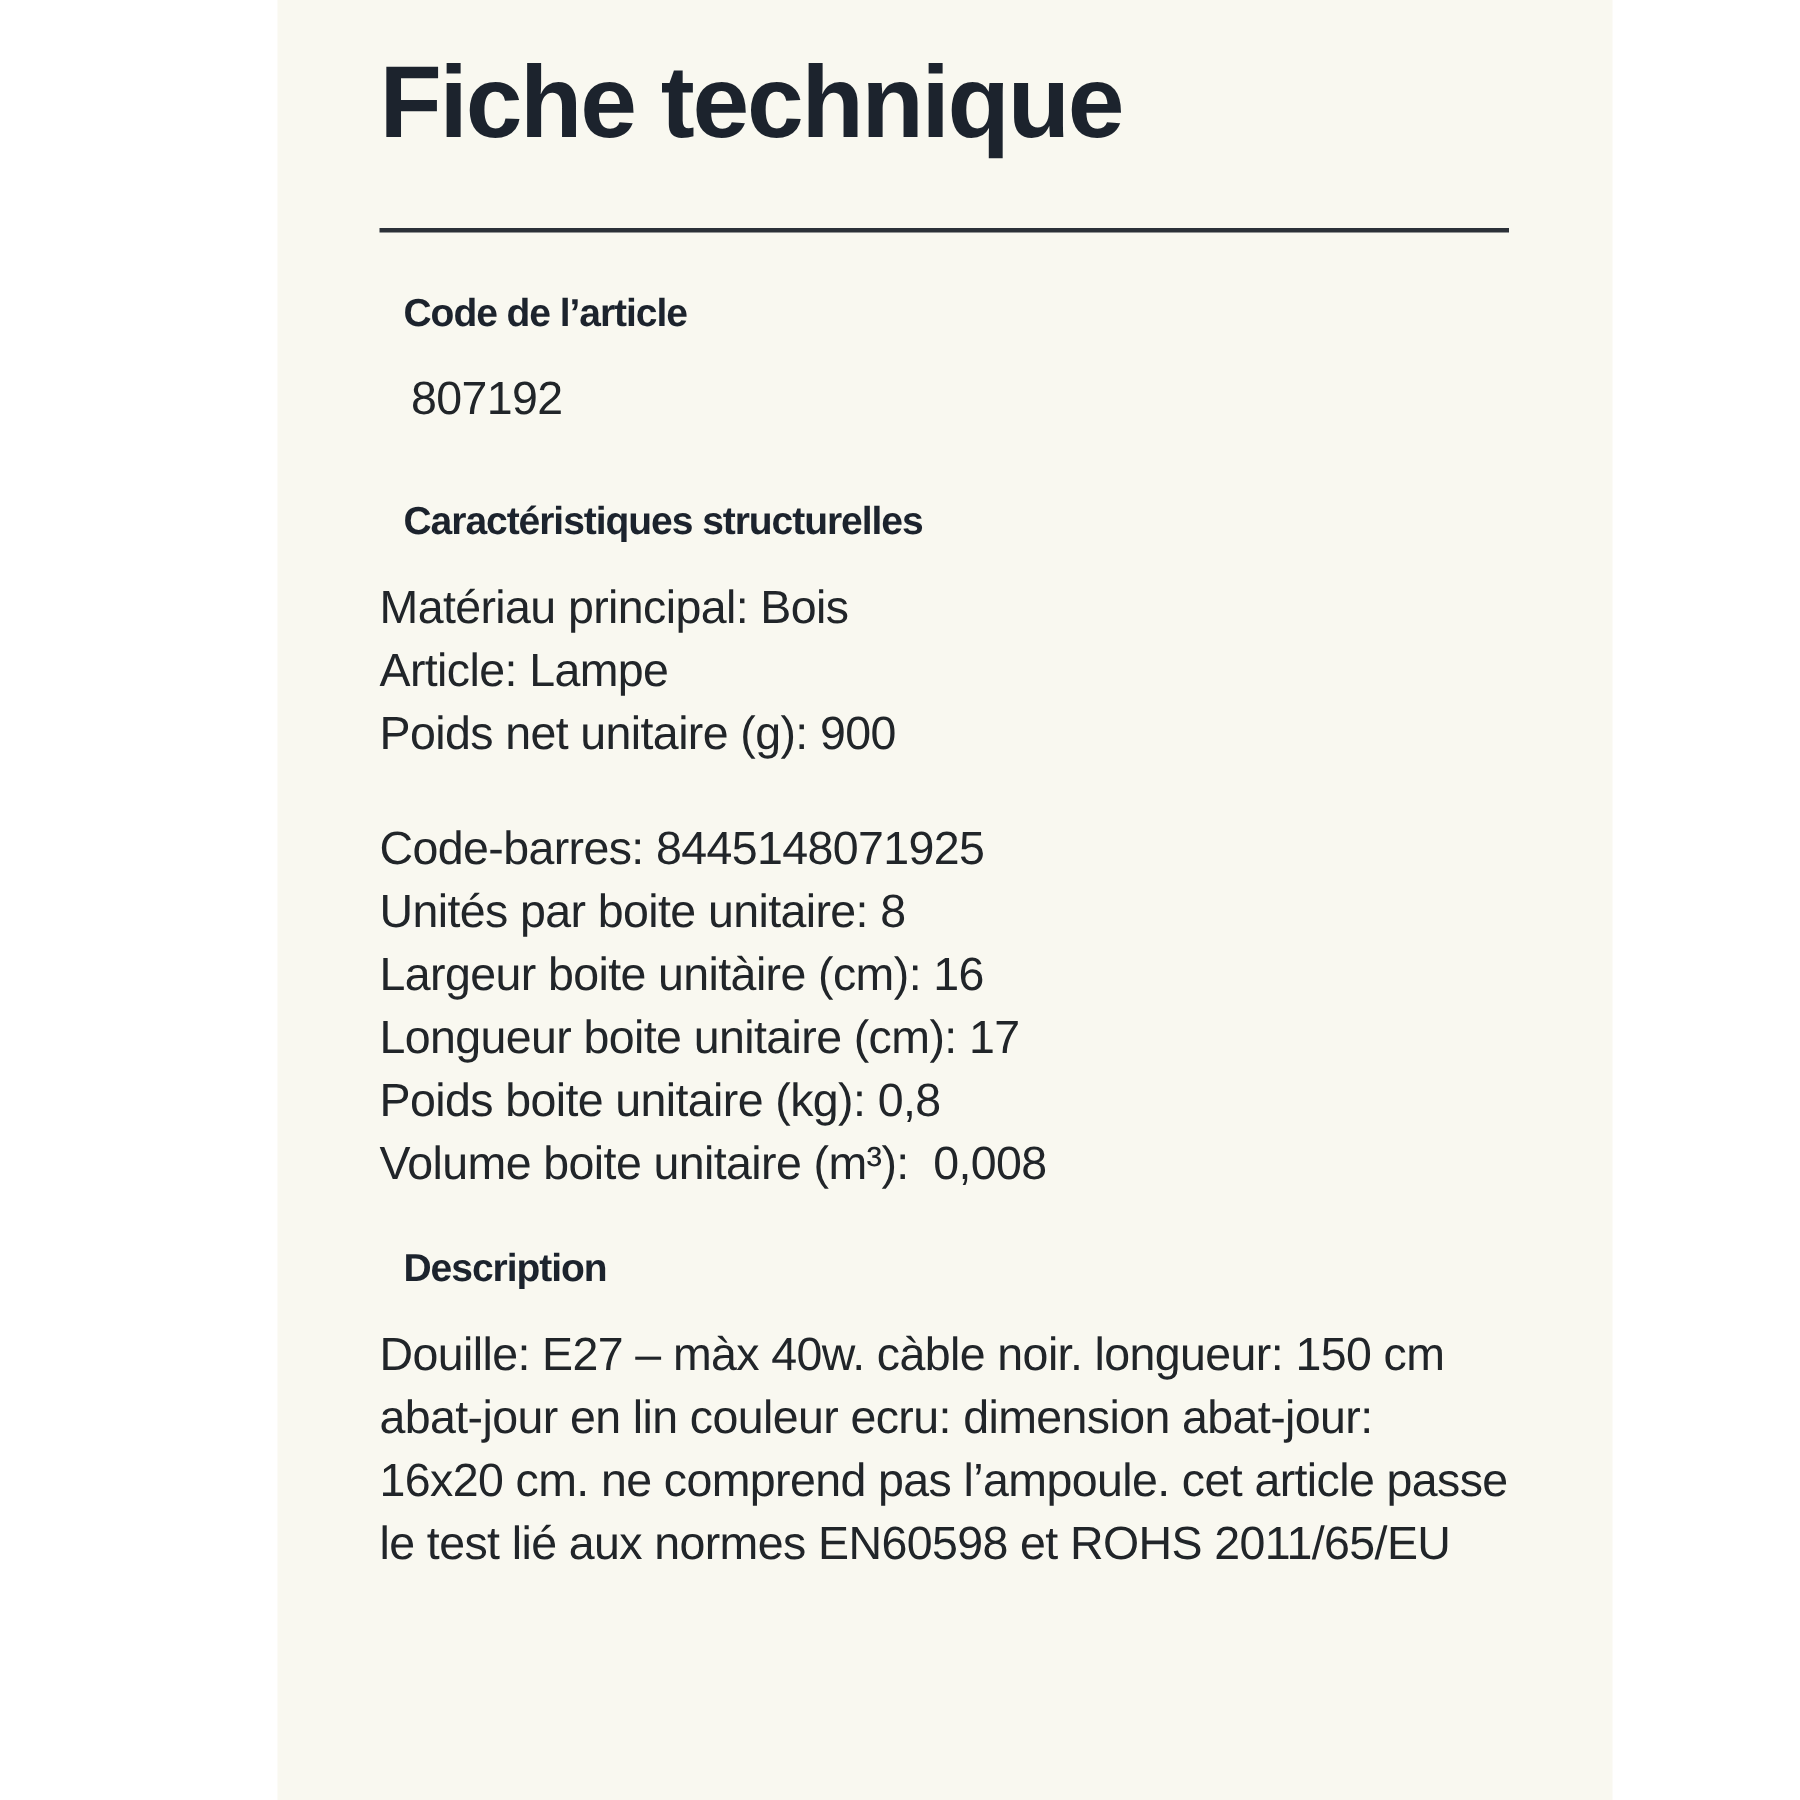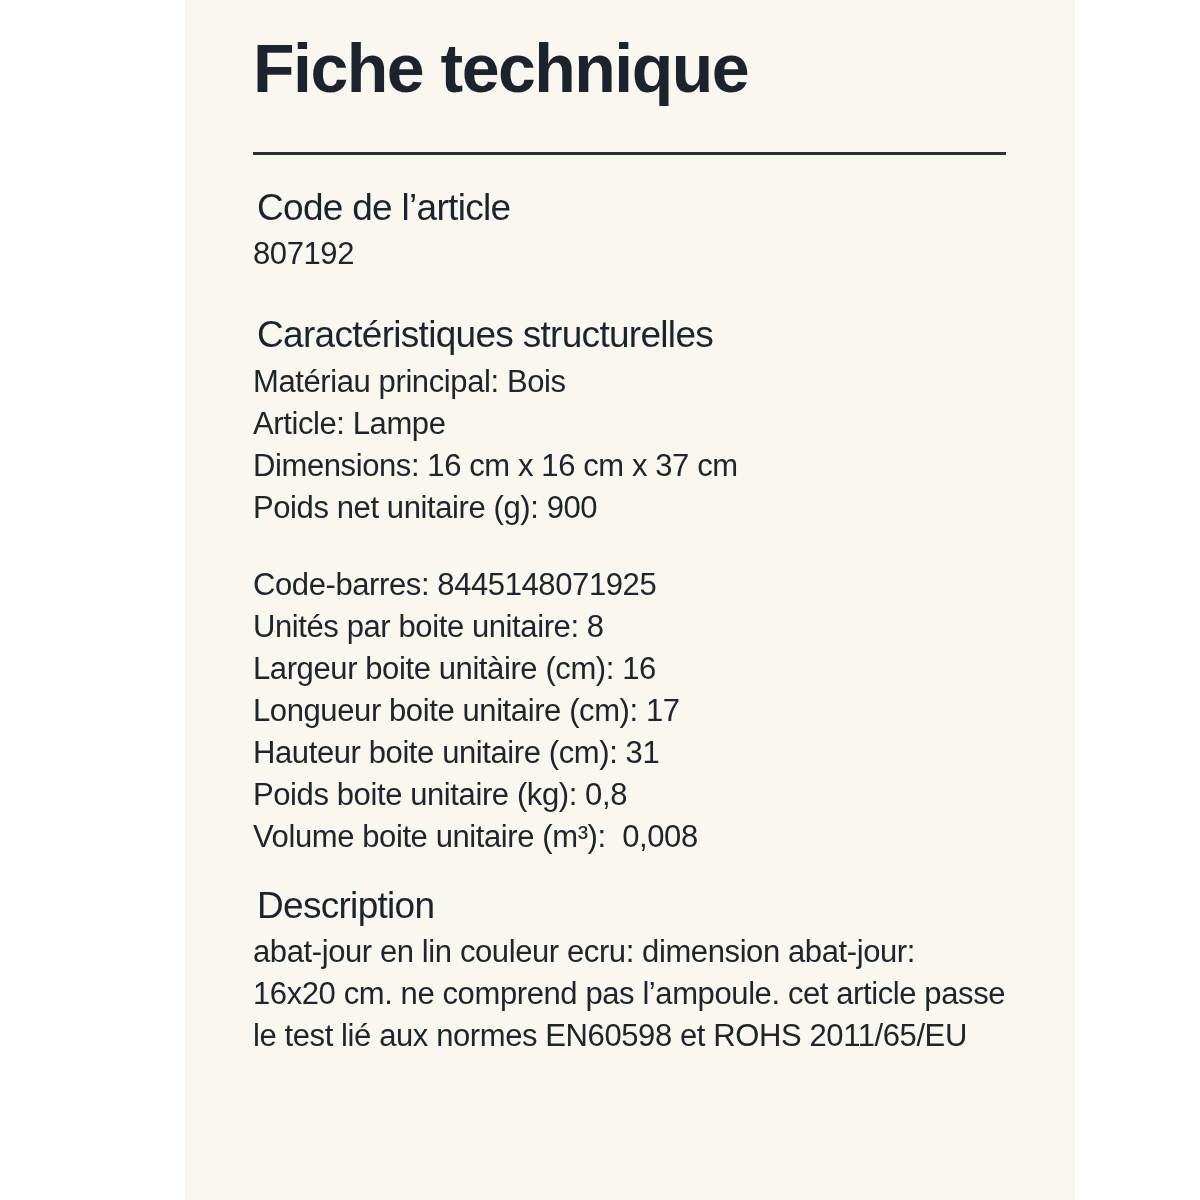--- a/index.html
+++ b/index.html
@@ -34,40 +34,40 @@
     letter-spacing: -1.5px;
     color: #1c232d;
   }
   .rule {
     width: 753px;
     height: 0;
     border-top: 3px solid #2c3138;
     margin-top: 43px;
   }
   h2 {
-    margin: 4px;
-    font-size: 37px;
+    margin: 16px;
+    font-size: 26px;
     line-height: 42px;
-    font-weight: 400;
+    font-weight: 700;
     letter-spacing: -0.7px;
     color: #1c232d;
   }
   .row {
     font-size: 31px;
     line-height: 42px;
     letter-spacing: -0.4px;
     white-space: pre-wrap;
     color: #212529;
     width: 822px;
   }
   .sec-code        { margin-top: 32px; }
   .sec-structural  { margin-top: 39px; }
   .sec-logistics   { margin-top: 35px; }
   .sec-description { margin-top: 27px; }
-  .sec-code .rows        { margin-top: 0; }
+  .sec-code .rows        { margin-top: 0; margin-left: 21px; }
   .sec-structural .rows  { margin-top: 5px; }
   .sec-logistics .rows   { margin-top: 7px; }
   .sec-description .rows { margin-top: 0; }
 </style>
 </head>
 <body>
 
 <div class="canvas">
   <div class="sheet">
 
@@ -80,40 +80,39 @@
       <div class="rows">
         <div class="row">807192</div>
       </div>
     </section>
 
     <section class="sec-structural">
       <h2>Caractéristiques structurelles</h2>
       <div class="rows">
         <div class="row">Matériau principal: Bois</div>
         <div class="row">Article: Lampe</div>
-        <div class="row">Dimensions: 16 cm x 16 cm x 37 cm</div>
         <div class="row">Poids net unitaire (g): 900</div>
       </div>
     </section>
 
     <section class="sec-logistics">
       <div class="rows">
         <div class="row">Code-barres: 8445148071925</div>
         <div class="row">Unités par boite unitaire: 8</div>
         <div class="row">Largeur boite unitàire (cm): 16</div>
         <div class="row">Longueur boite unitaire (cm): 17</div>
-        <div class="row">Hauteur boite unitaire (cm): 31</div>
         <div class="row">Poids boite unitaire (kg): 0,8</div>
         <div class="row">Volume boite unitaire (m³):  0,008</div>
       </div>
     </section>
 
     <section class="sec-description">
       <h2>Description</h2>
       <div class="rows">
+        <div class="row">Douille: E27 – màx 40w. càble noir. longueur: 150 cm</div>
         <div class="row">abat-jour en lin couleur ecru: dimension abat-jour:</div>
         <div class="row">16x20 cm. ne comprend pas l’ampoule. cet article passe</div>
         <div class="row">le test lié aux normes EN60598 et ROHS 2011/65/EU</div>
       </div>
     </section>
 
   </div>
 </div>
 
 </body></html>

